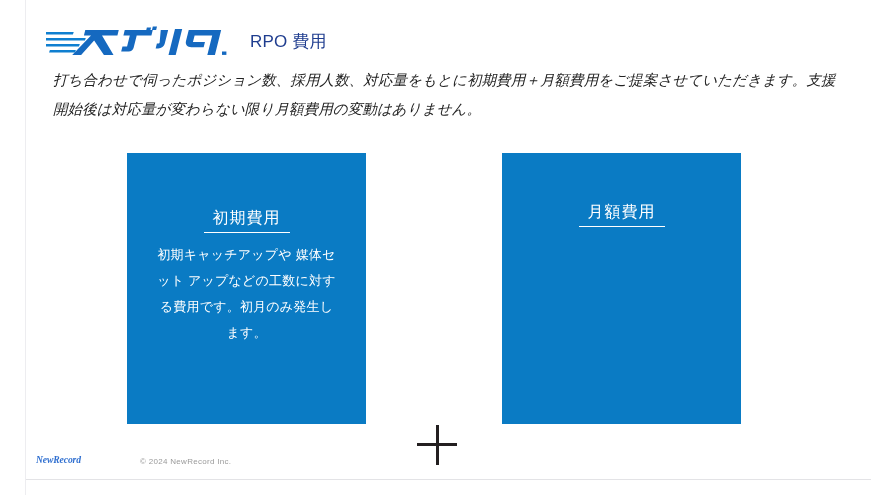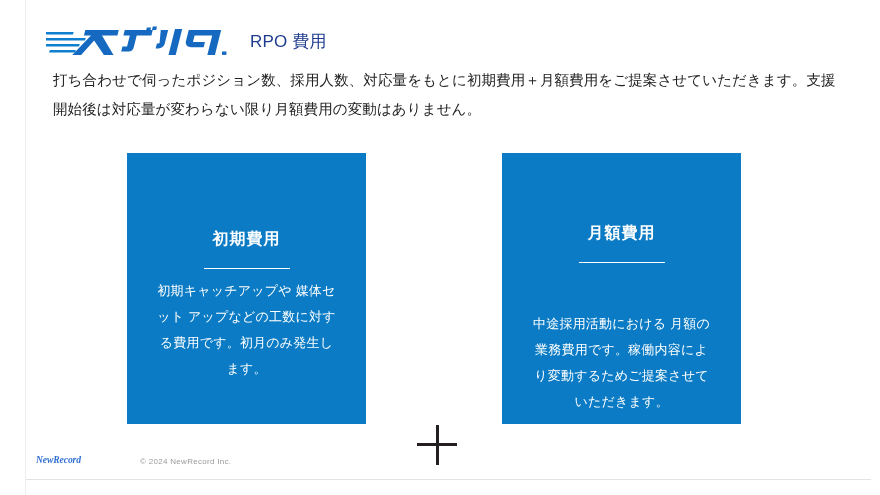--- a/index.html
+++ b/index.html
@@ -62,20 +62,21 @@
   
   .lead {
     position: absolute;
     left: 45px;
     top: 66px;
     width: 790px;
     font-size: 14.5px;
     line-height: 29px;
     color: #222222;
     letter-spacing: 0.1px;
+    font-style: italic;
   }
 
   
   .cards {
     position: absolute;
     left: 0;
     top: 153px;
     width: 880px;
     height: 272px;
   }
@@ -99,27 +100,26 @@
     display: flex;
     flex-direction: column;
     align-items: center;
   }
   .card.left  .card-inner { top: 54px; }
   .card.right .card-inner { top: 48px; gap: 39px; }
 
   .card-heading {
     color: #ffffff;
     font-size: 16px;
-    font-weight: 700;
+    font-weight: 400;
     letter-spacing: 1px;
     border-bottom: 1.5px solid #ffffff;
-    padding: 0 9px 18px 9px;
+    padding: 0 9px 3px 9px;
     line-height: 1.35;
     white-space: nowrap;
-    margin-top: 21px;
   }
 
   .card-body {
     margin-top: 9px;
     color: #ffffff;
     font-size: 13px;
     line-height: 26px;
     width: 182px;
     text-align: center;
     letter-spacing: 0.2px;
@@ -228,21 +228,20 @@
     <div class="card left">
       <div class="card-inner">
         <div class="card-heading">初期費用</div>
         <div class="card-body">初期キャッチアップや 媒体セット アップなどの工数に対する費用です。初月のみ発生します。</div>
       </div>
     </div>
 
     <div class="card right">
       <div class="card-inner">
         <div class="card-heading">月額費用</div>
-        <div class="card-body">中途採用活動における 月額の業務費用です。稼働内容により変動するためご提案させていただきます。</div>
       </div>
     </div>
 
     <div class="plus"></div>
   </div>
 
   <div class="footer">
     <svg class="footer-logo" viewBox="0 0 74 12" aria-label="NewRecord">
       <text x="0" y="9.4" font-family="'Liberation Serif', serif" font-size="9.6" font-style="italic" font-weight="700" letter-spacing="-0.1" fill="#2f6fd0">NewRecord</text>
     </svg>

